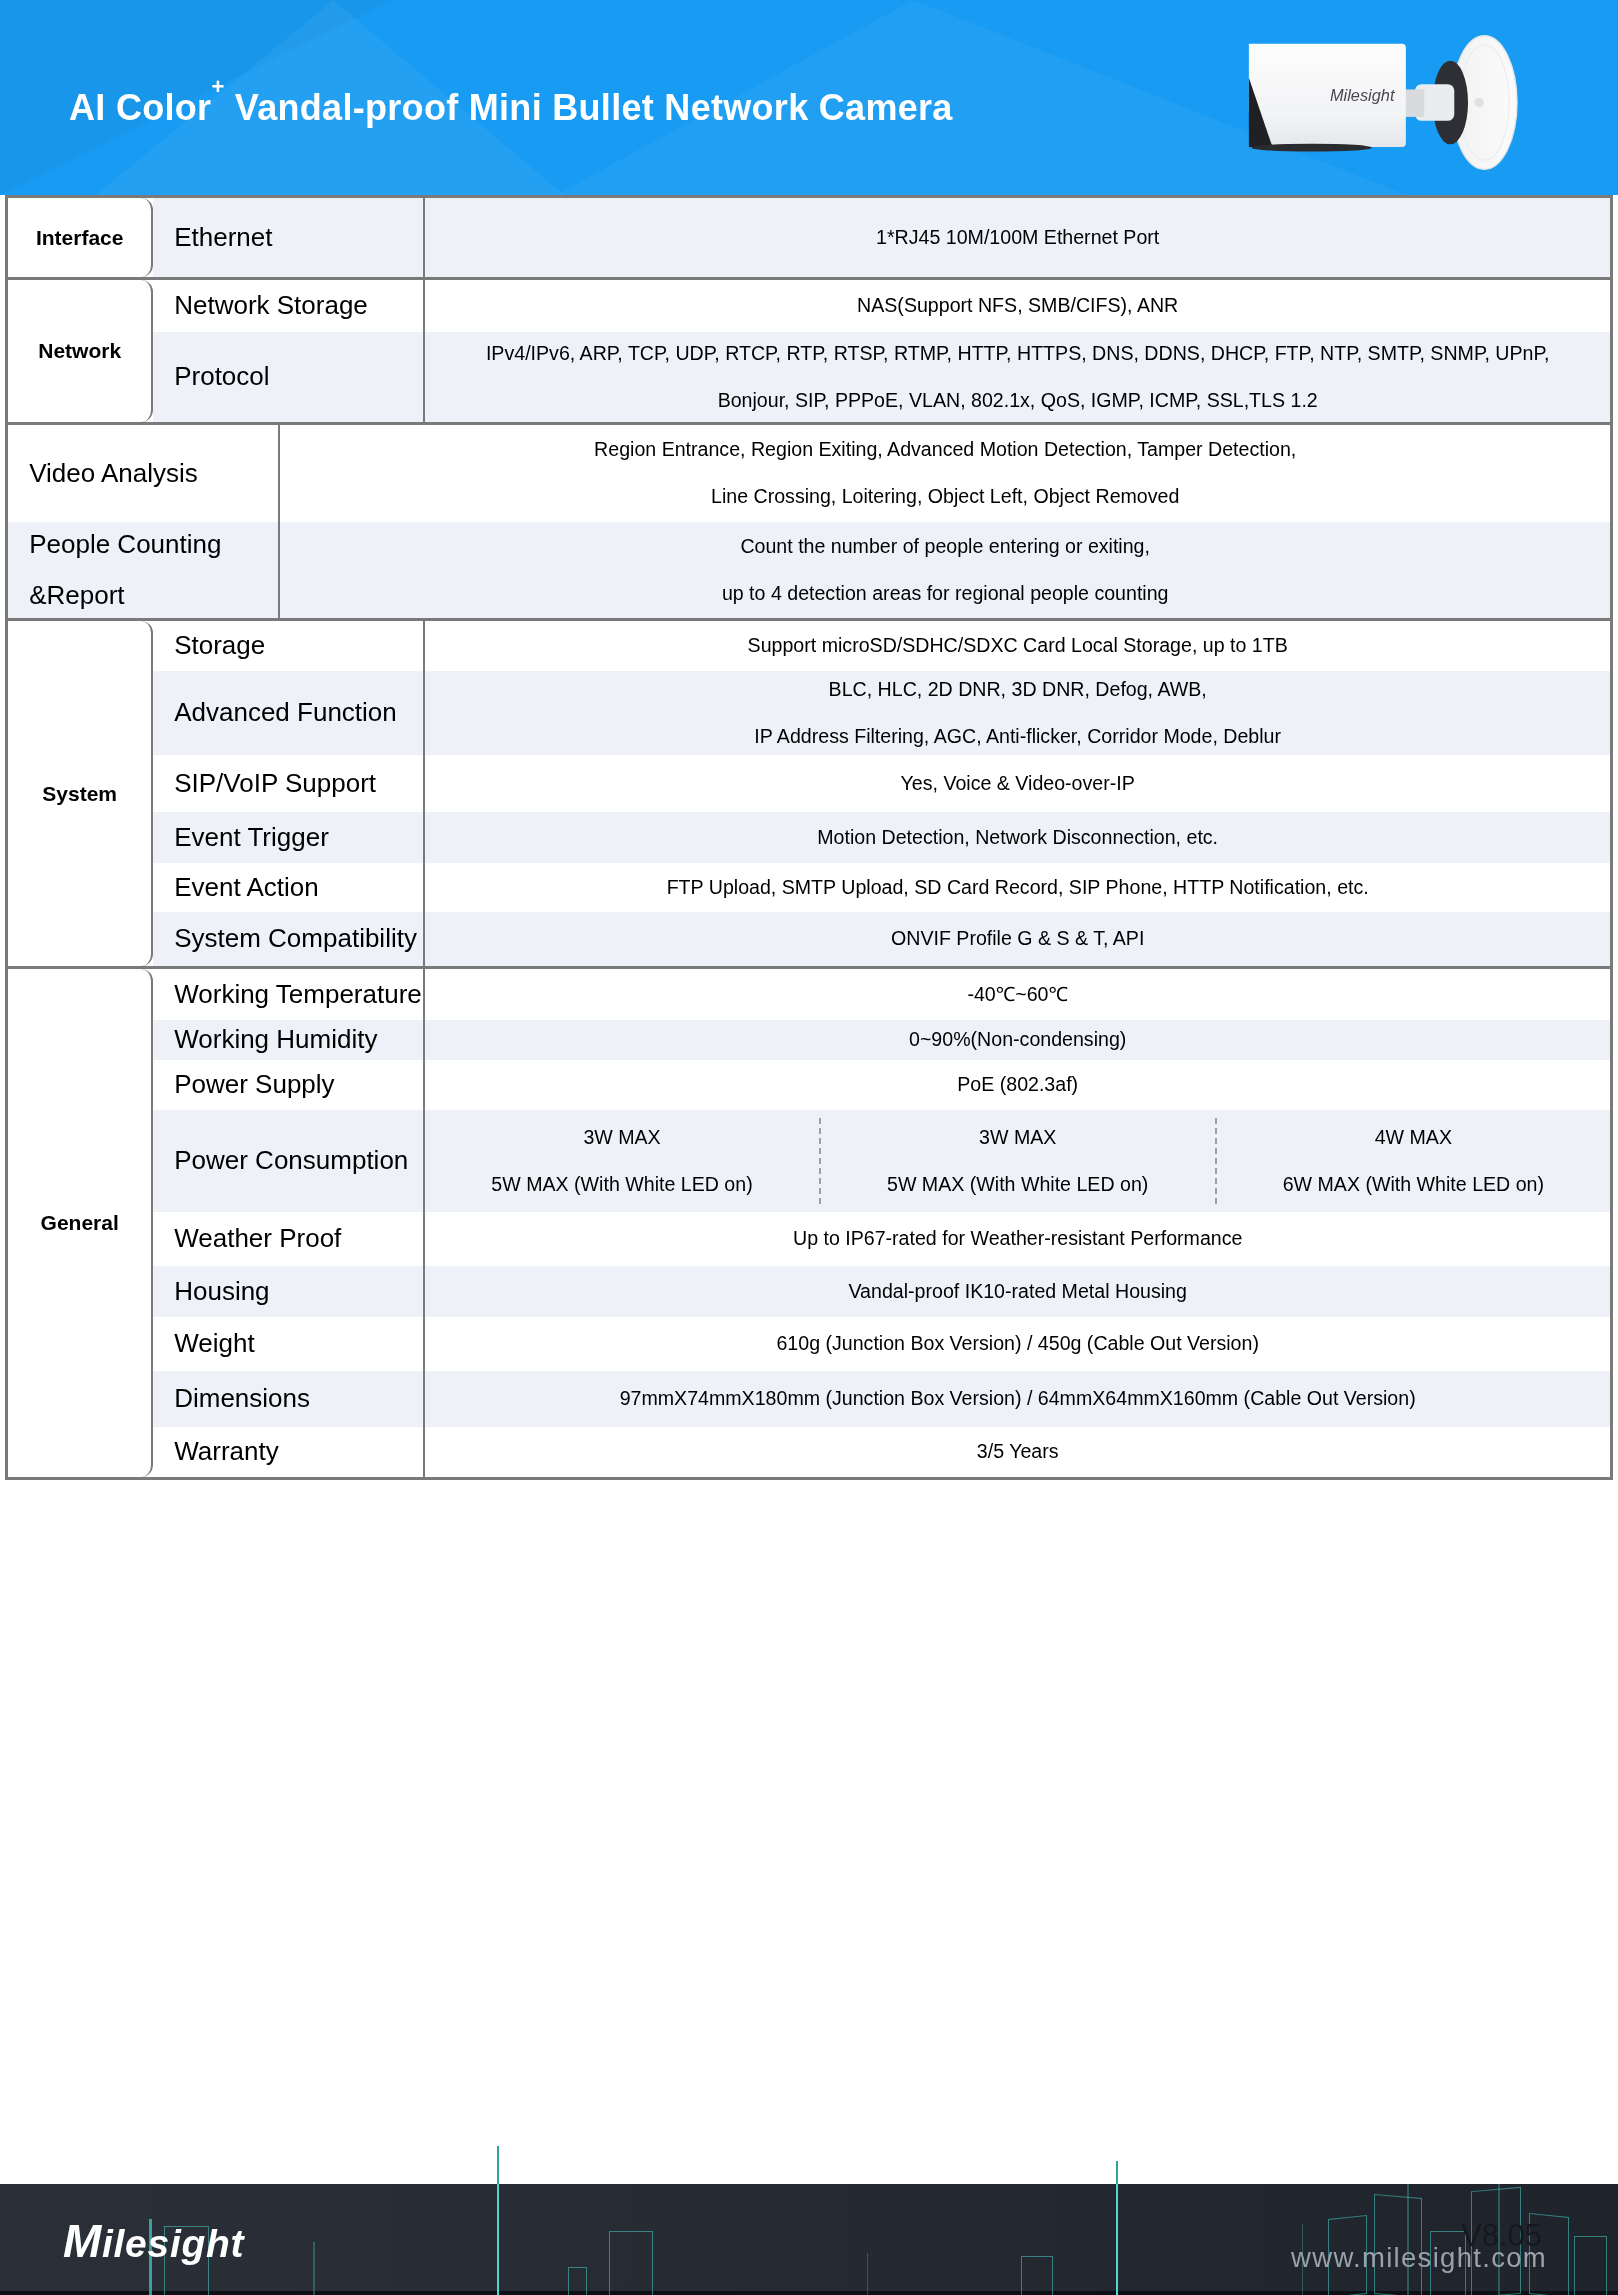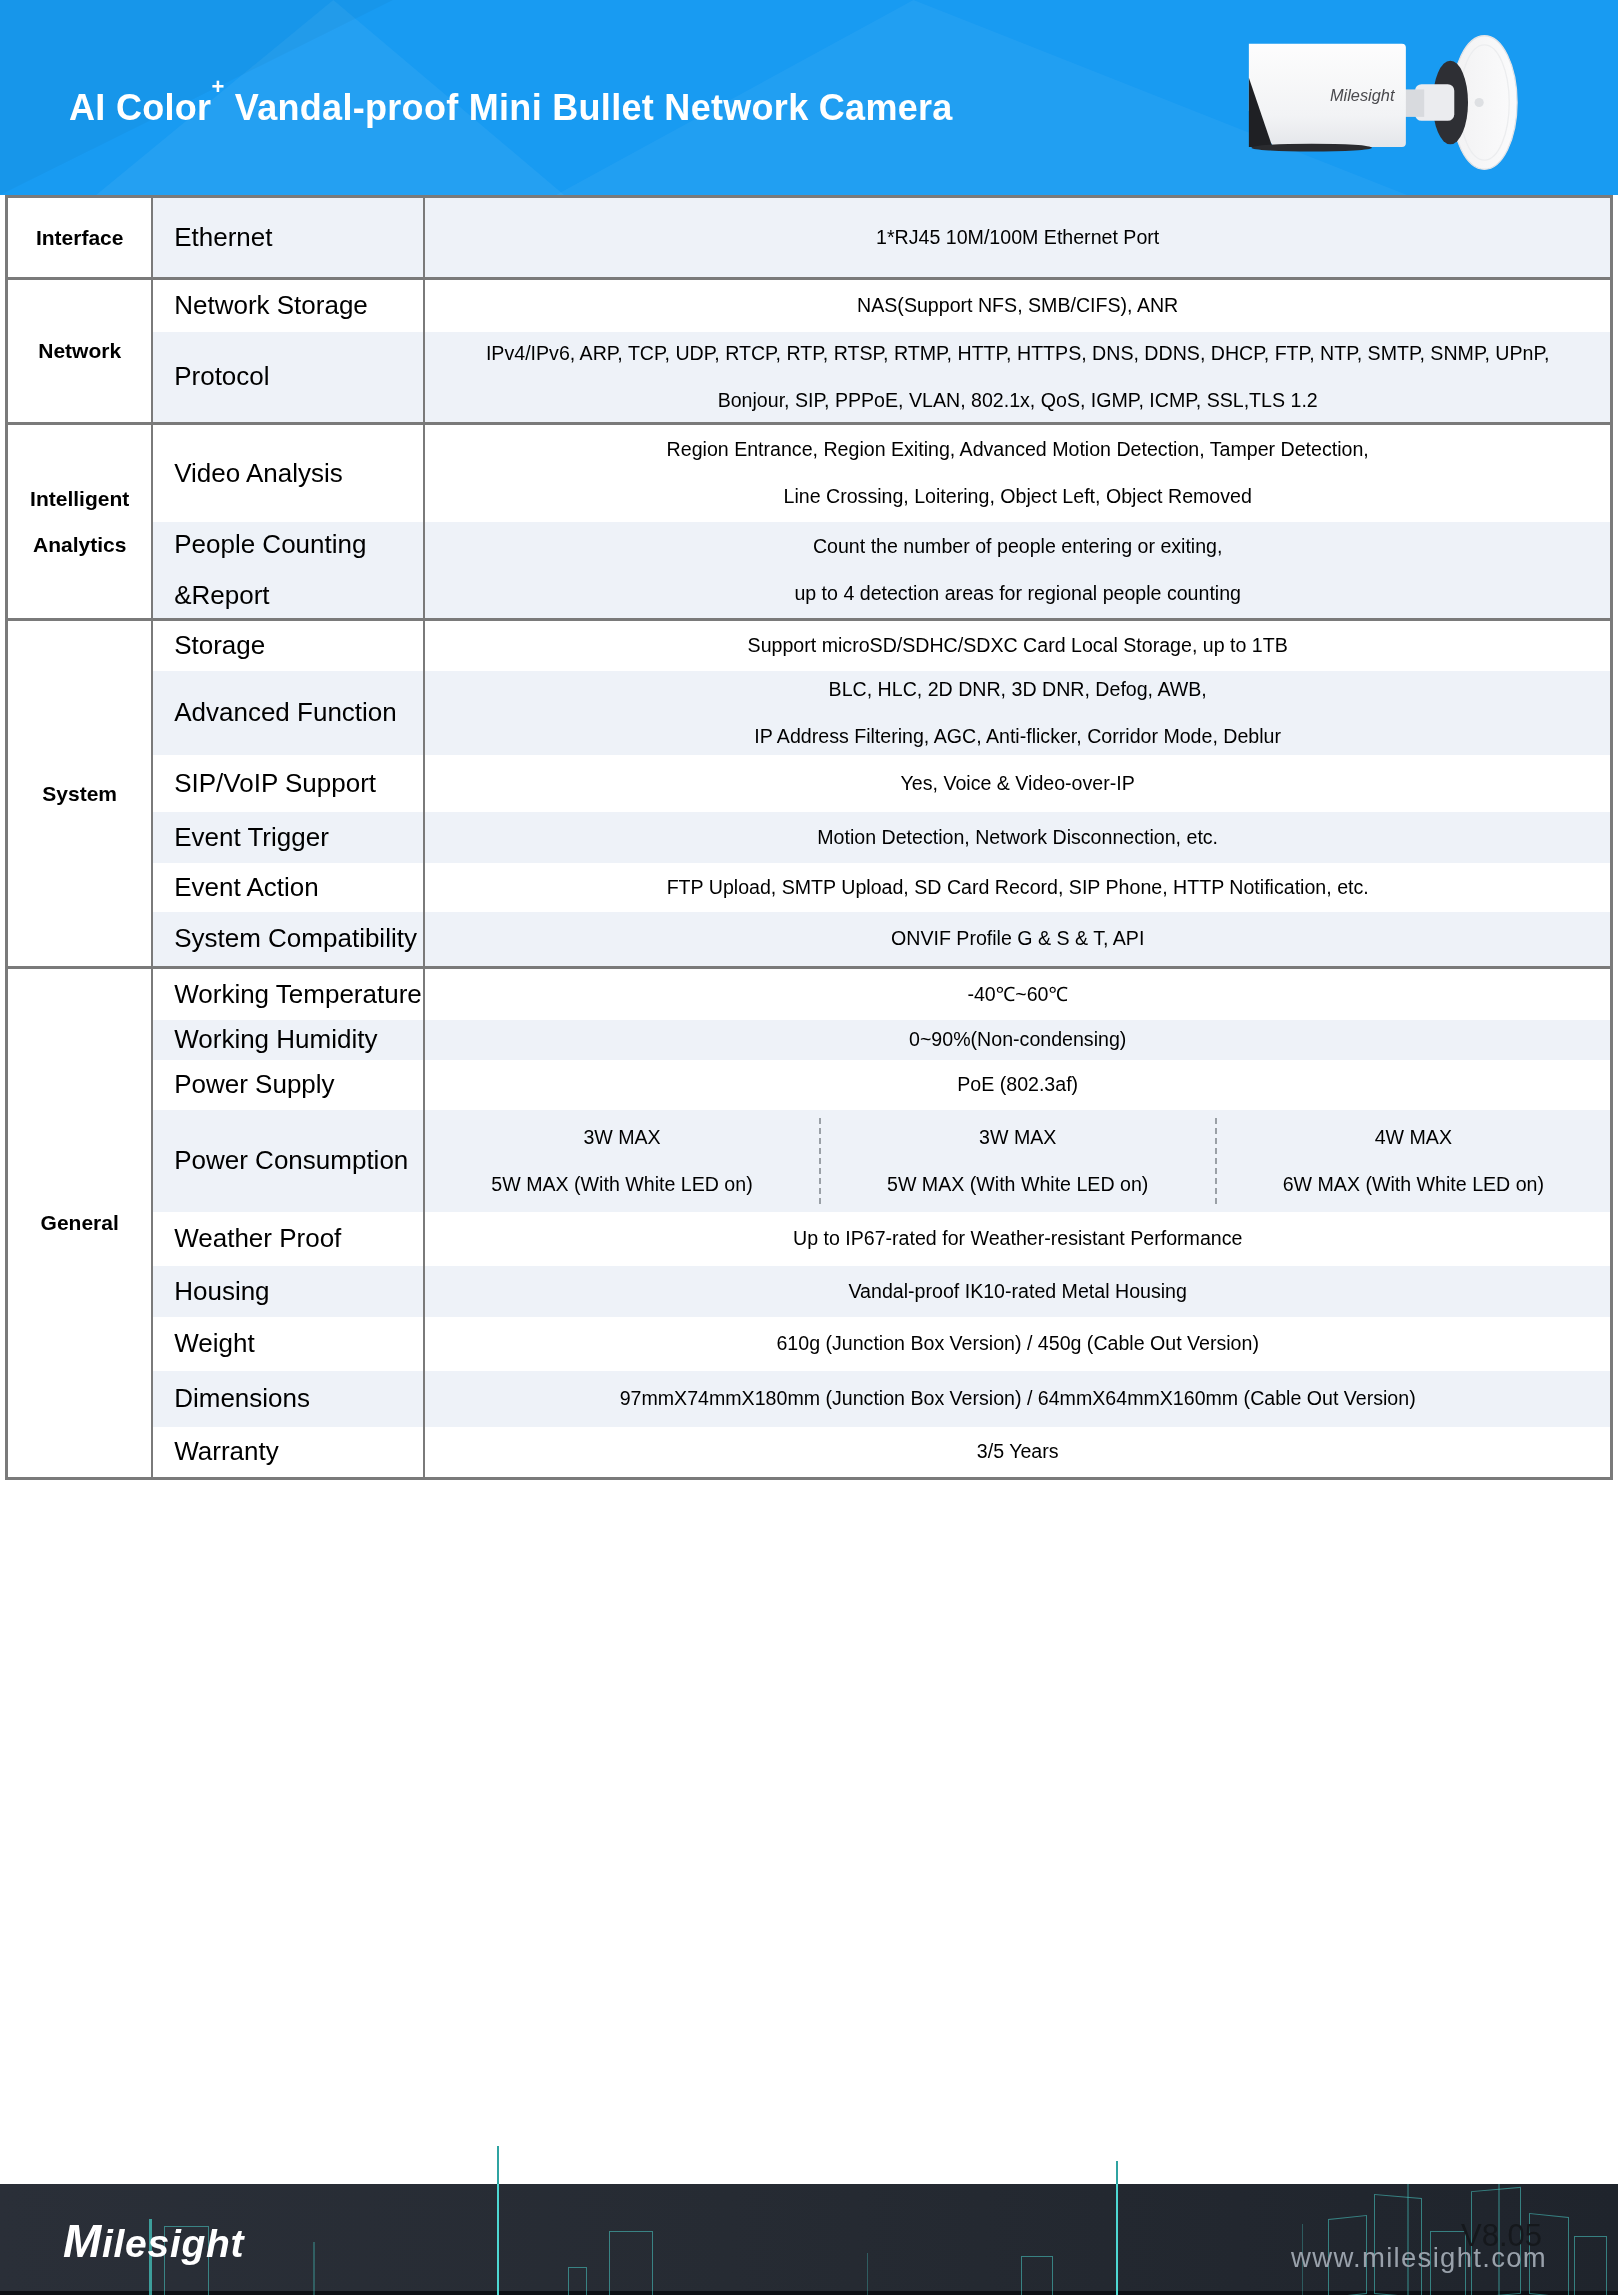--- a/index.html
+++ b/index.html
@@ -28,21 +28,21 @@
   
   .spec-table {
     position:absolute; top:195px; left:5.2px; width:1608px;
     border:3.3px solid #7A7A7A; box-sizing:border-box; background:#ffffff;
   }
   .section { display:flex; border-top:3.3px solid #7A7A7A; }
   .section:first-child { border-top:none; }
   .cat {
     width:143px; flex:0 0 auto; border-right:2.6px solid #7A7A7A; background:#ffffff;
     display:flex; flex-direction:column; justify-content:center; align-items:center;
-    font-weight:bold; font-size:21px; color:#000; text-align:center;
+    font-weight:bold; font-size:21px; color:#000; text-align:center;border-radius:12px;
   }
   .cat > div { line-height:1.2; margin:10.5px 0; }
   .rows { flex:1 1 auto; display:flex; flex-direction:column; min-width:0; }
   .row { display:flex; box-sizing:border-box; }
   .row.shade { background:#EEF2F8; }
   .rlabel {
     width:272px; flex:0 0 auto; border-right:2.6px solid #7A7A7A; box-sizing:border-box;
     display:flex; flex-direction:column; justify-content:center;
     padding-left:21px; font-size:26px; color:#000;
   }
@@ -187,24 +187,20 @@
             <div>Protocol</div>
           </div>
           <div class="rvalue">
             <div class="vline">IPv4/IPv6, ARP, TCP, UDP, RTCP, RTP, RTSP, RTMP, HTTP, HTTPS, DNS, DDNS, DHCP, FTP, NTP, SMTP, SNMP, UPnP,</div>
             <div class="vline">Bonjour, SIP, PPPoE, VLAN, 802.1x, QoS, IGMP, ICMP, SSL,TLS 1.2</div>
           </div>
         </div>
       </div>
     </div>
     <div class="section">
-      <div class="cat">
-        <div>Intelligent</div>
-        <div>Analytics</div>
-      </div>
       <div class="rows">
         <div class="row" style="height: 97px;">
           <div class="rlabel">
             <div>Video Analysis</div>
           </div>
           <div class="rvalue">
             <div class="vline">Region Entrance, Region Exiting, Advanced Motion Detection, Tamper Detection,</div>
             <div class="vline">Line Crossing, Loitering, Object Left, Object Removed</div>
           </div>
         </div>

